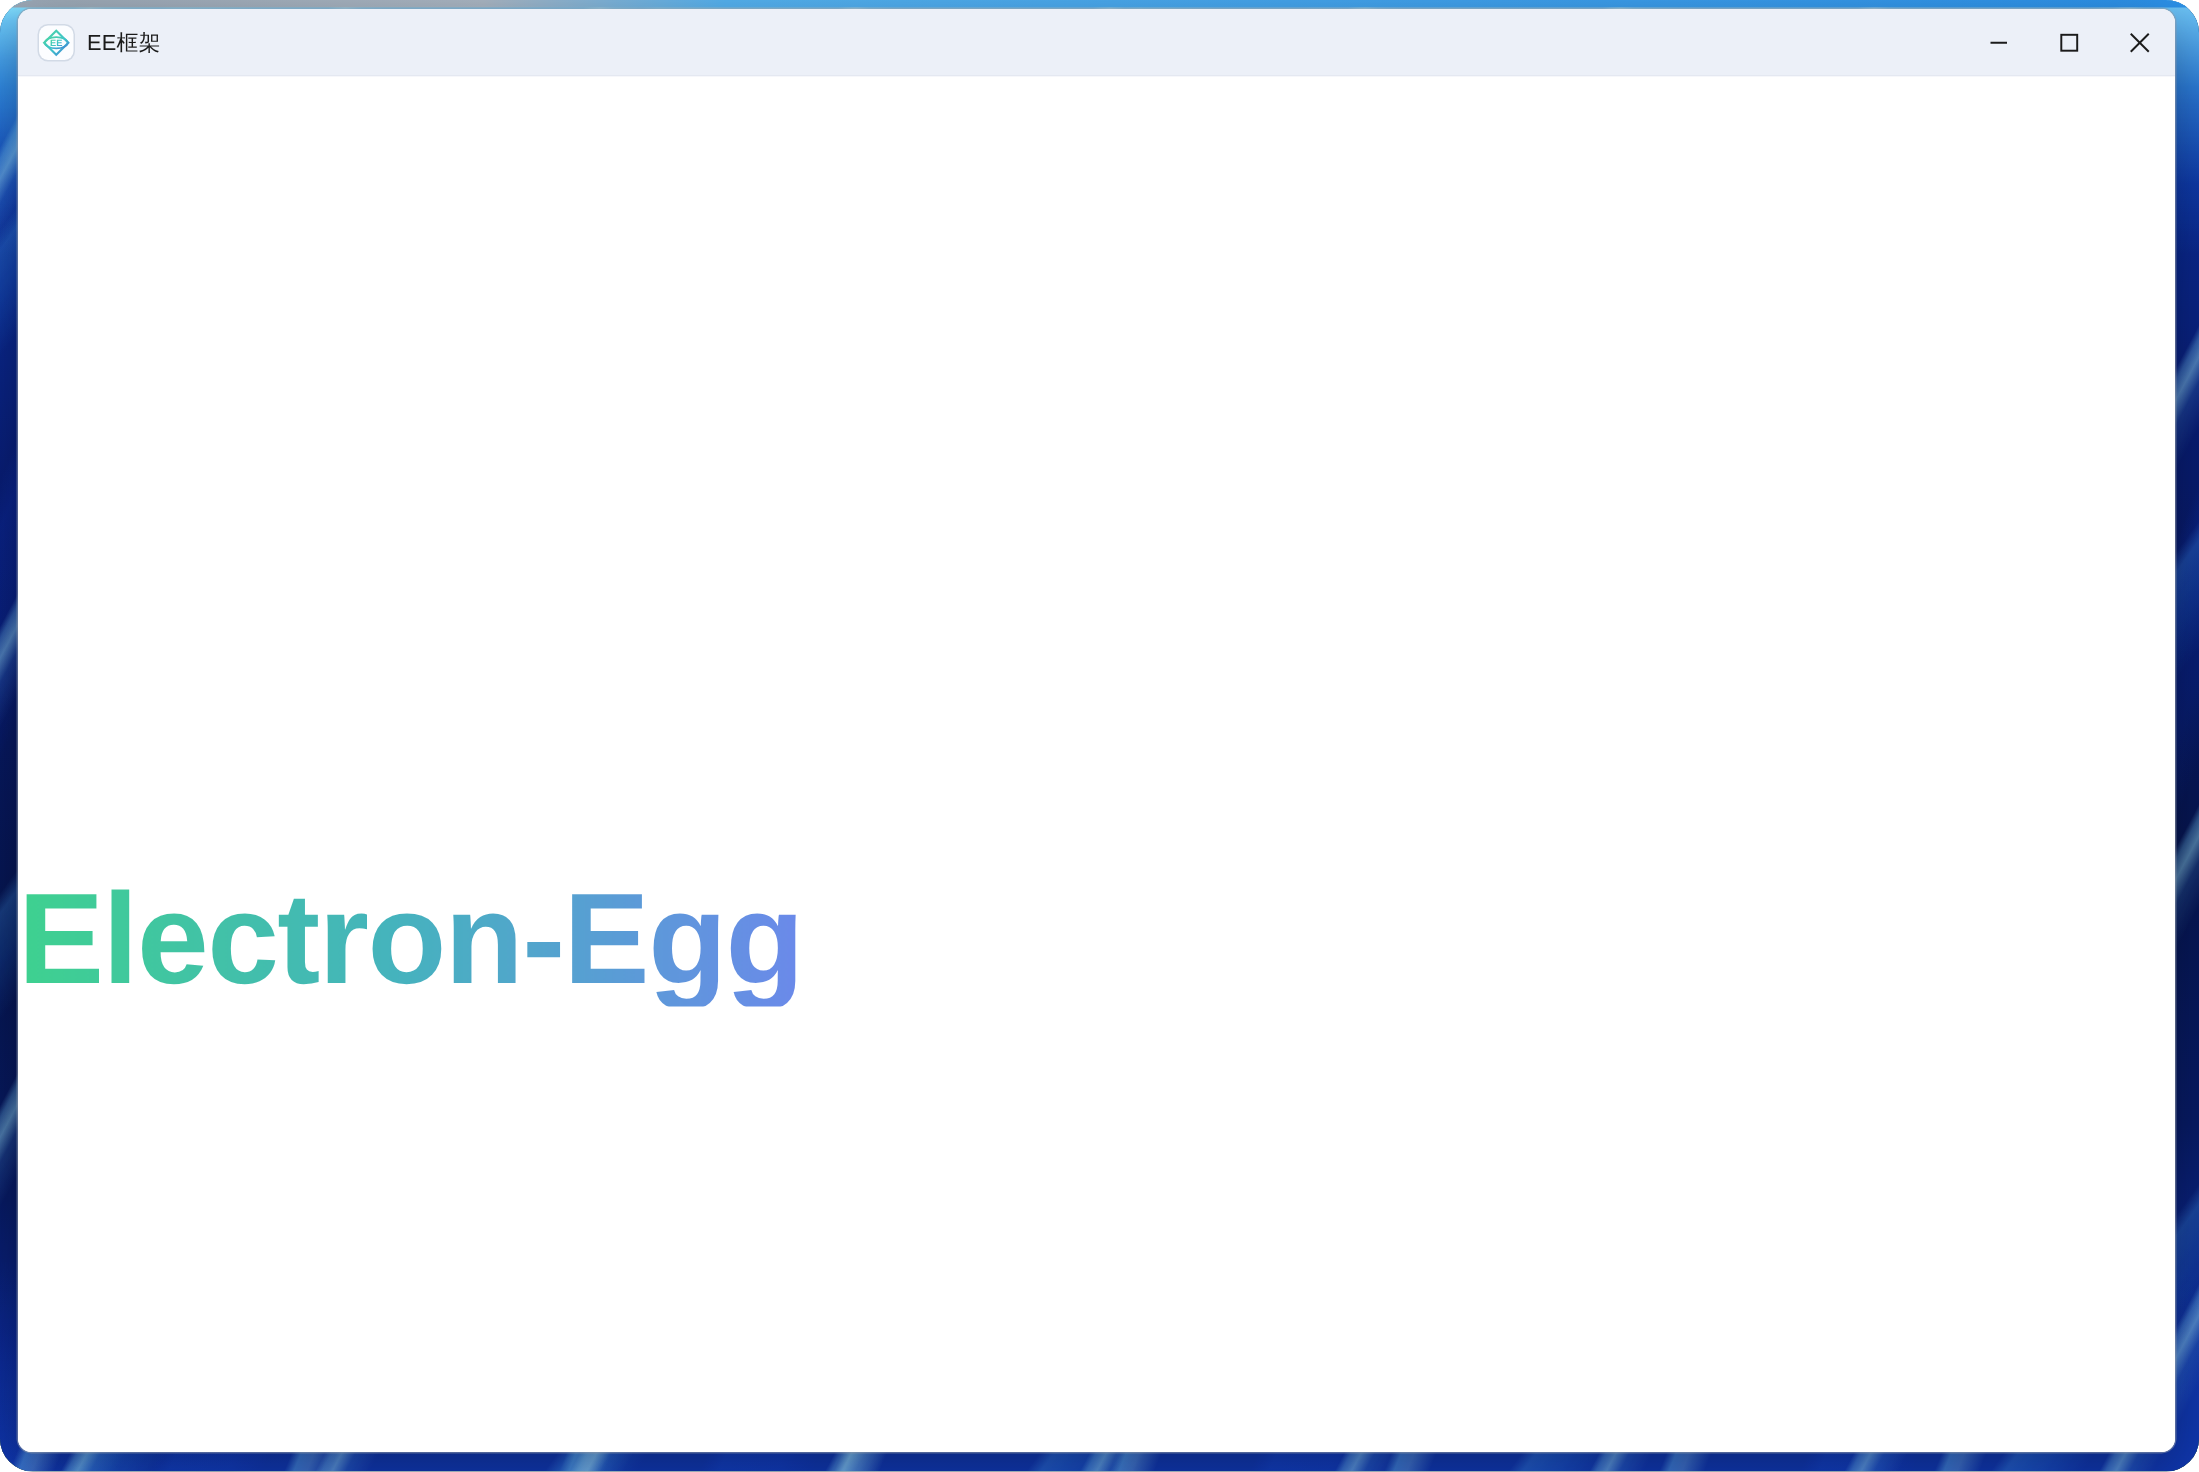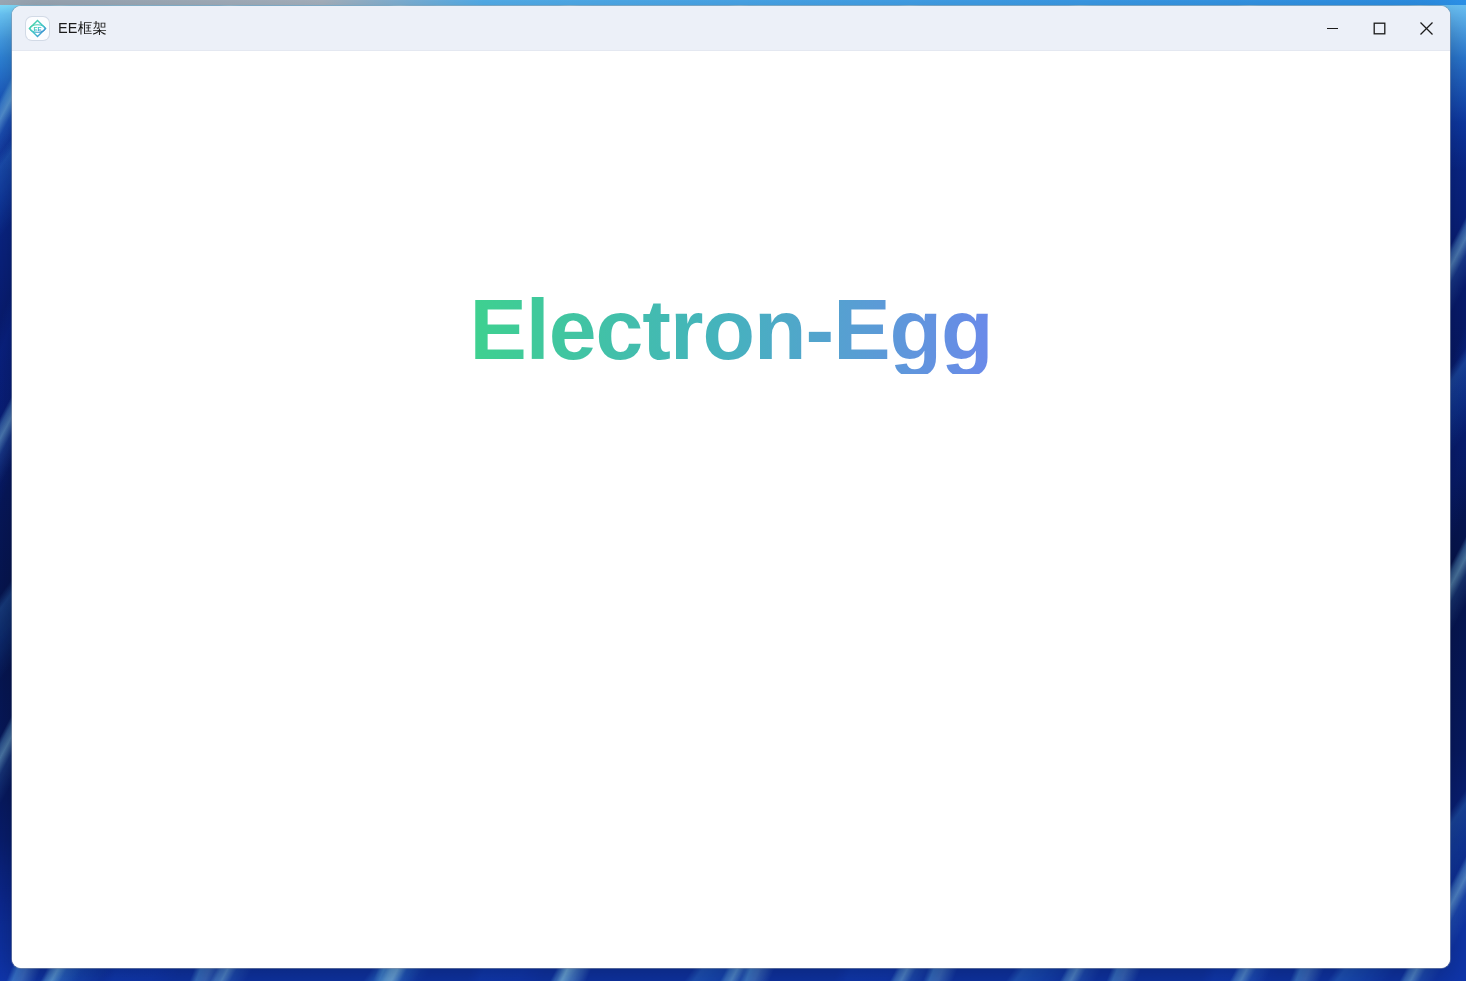--- a/index.html
+++ b/index.html
@@ -11,20 +11,21 @@
     font-family: "Liberation Sans", sans-serif;
   }
 
   
   #desktop {
     position: relative;
     width: 1466px;
     height: 981px;
     background: #14532d;
     overflow: hidden;
+    border-radius: 22px;
   }
   .wall-layer {
     position: absolute;
     inset: 0;
   }
   .wall-base {
     background:
       linear-gradient(178deg,
         #3ea9ef 0px, #2f8fe4 7px,
         #1f6fd8 14px, #1352c6 40px,
@@ -152,21 +153,21 @@
     justify-content: center;
     cursor: default;
   }
   .win-btn svg { display: block; }
 
   
   #content {
     flex: 1 1 auto;
     background: #ffffff;
     display: flex;
-    flex-direction: column;
+    flex-direction: row;
     align-items: center;
     padding-top: 233px;
   }
   #hero-title {
     font-size: 86px;
     font-weight: bold;
     line-height: 1.05;
     letter-spacing: -1px;
     background-image: linear-gradient(90deg, #3ed18f 0%, #45b3bd 48%, #6b89ea 100%);
     -webkit-background-clip: text;

